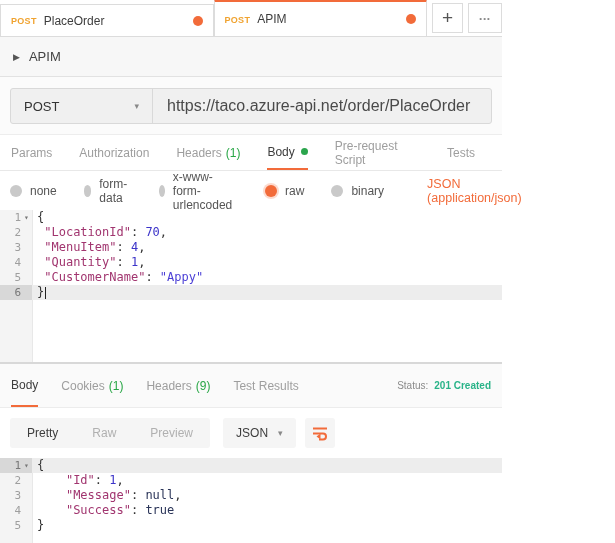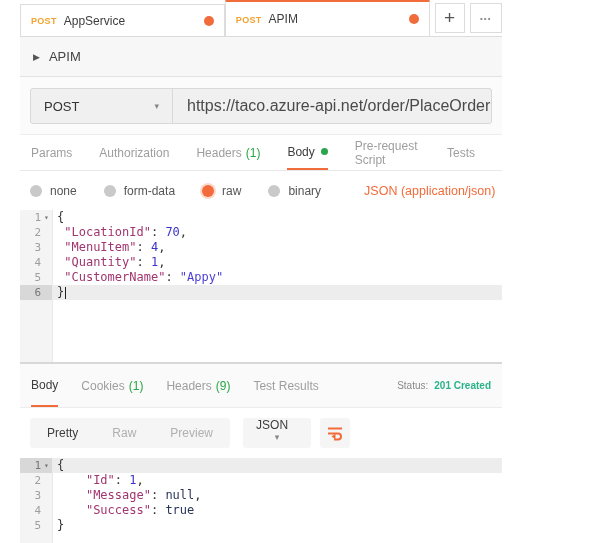--- a/index.html
+++ b/index.html
@@ -1,18 +1,18 @@
 <!DOCTYPE html>
 <html><head>
 <meta charset="utf-8">
 <style>
   * { box-sizing: border-box; margin: 0; padding: 0; }
   html,body { width:615px; height:543px; }
   body { font-family:"Liberation Sans", sans-serif; background:#fff; overflow:hidden; }
-  .app { width:502px; height:543px; display:flex; flex-direction:column;padding-left:20px; }
+  .app { width:502px; height:543px; display:flex; flex-direction:column; }
 
   
   .tabbar { height:37px; display:flex; align-items:flex-end; background:#fff; border-bottom:1px solid #dcdcdc; }
   .tab { width:226px; height:32px; background:#fff; border:1px solid #dcdcdc; border-bottom:none;
          display:flex; align-items:center; padding:0 10px; cursor:pointer; }
   .tab.active { height:37px; border-top:3px solid #f26b3a; }
   .tab-method { font-size:9px; font-weight:bold; color:#f0a330; letter-spacing:.3px; margin-right:7px; margin-top:1px; }
   .tab-title { font-size:12px; color:#3d3d3d; }
   .tab-dot { width:10px; height:10px; border-radius:50%; background:#f26b3a; margin-left:auto; }
   .tabbtn { height:30px; background:#fff; border:1px solid #dcdcdc; margin:0 0 3px 5px;
@@ -77,34 +77,34 @@
   .status { margin-left:auto; display:flex; align-items:center; font-size:10px; }
   .status-label { color:#8a8a8a; margin-right:6px; }
   .status-value { color:#29b388; font-weight:bold; }
 
   
   .resp-toolbar { height:50px; display:flex; align-items:center; padding:0 10px; background:#fff; }
   .seg-group { display:flex; background:#f5f5f5; border-radius:3px; height:30px; }
   .seg { padding:0 17px; line-height:30px; font-size:12px; color:#b0b0b0; cursor:pointer; }
   .seg.active { color:#3d3d3d; }
   .json-btn { margin-left:13px; height:30px; background:#f5f5f5; border-radius:3px; display:flex;
-              align-items:center; padding:0 13px; cursor:pointer;flex-direction:column; }
+              align-items:center; padding:0 13px; cursor:pointer; }
   .json-btn .lbl { font-size:12px; color:#3d3d3d; margin-right:10px; }
   .wrap-btn { margin-left:9px; width:30px; height:30px; background:#f5f5f5; border-radius:3px;
               display:flex; align-items:center; justify-content:center; cursor:pointer; }
 </style>
 </head>
 <body>
 
 <div class="app">
 
   <div class="tabbar">
     <div class="tab">
       <span class="tab-method">POST</span>
-      <span class="tab-title">AppService</span>
+      <span class="tab-title">PlaceOrder</span>
       <span class="tab-dot"></span>
     </div>
     <div class="tab active">
       <span class="tab-method">POST</span>
       <span class="tab-title">APIM</span>
       <span class="tab-dot"></span>
     </div>
     <div class="tabbtn plus">+</div>
     <div class="tabbtn more">•••</div>
   </div>
@@ -148,20 +148,24 @@
   </div>
 
   <div class="mode-row">
     <div class="mode">
       <span class="radio"></span>
       <span class="mode-label">none</span>
     </div>
     <div class="mode">
       <span class="radio"></span>
       <span class="mode-label">form-data</span>
+    </div>
+    <div class="mode">
+      <span class="radio"></span>
+      <span class="mode-label">x-www-form-urlencoded</span>
     </div>
     <div class="mode sel">
       <span class="radio"></span>
       <span class="mode-label">raw</span>
     </div>
     <div class="mode">
       <span class="radio"></span>
       <span class="mode-label">binary</span>
     </div>
     <div class="ctype">JSON (application/json)</div>

